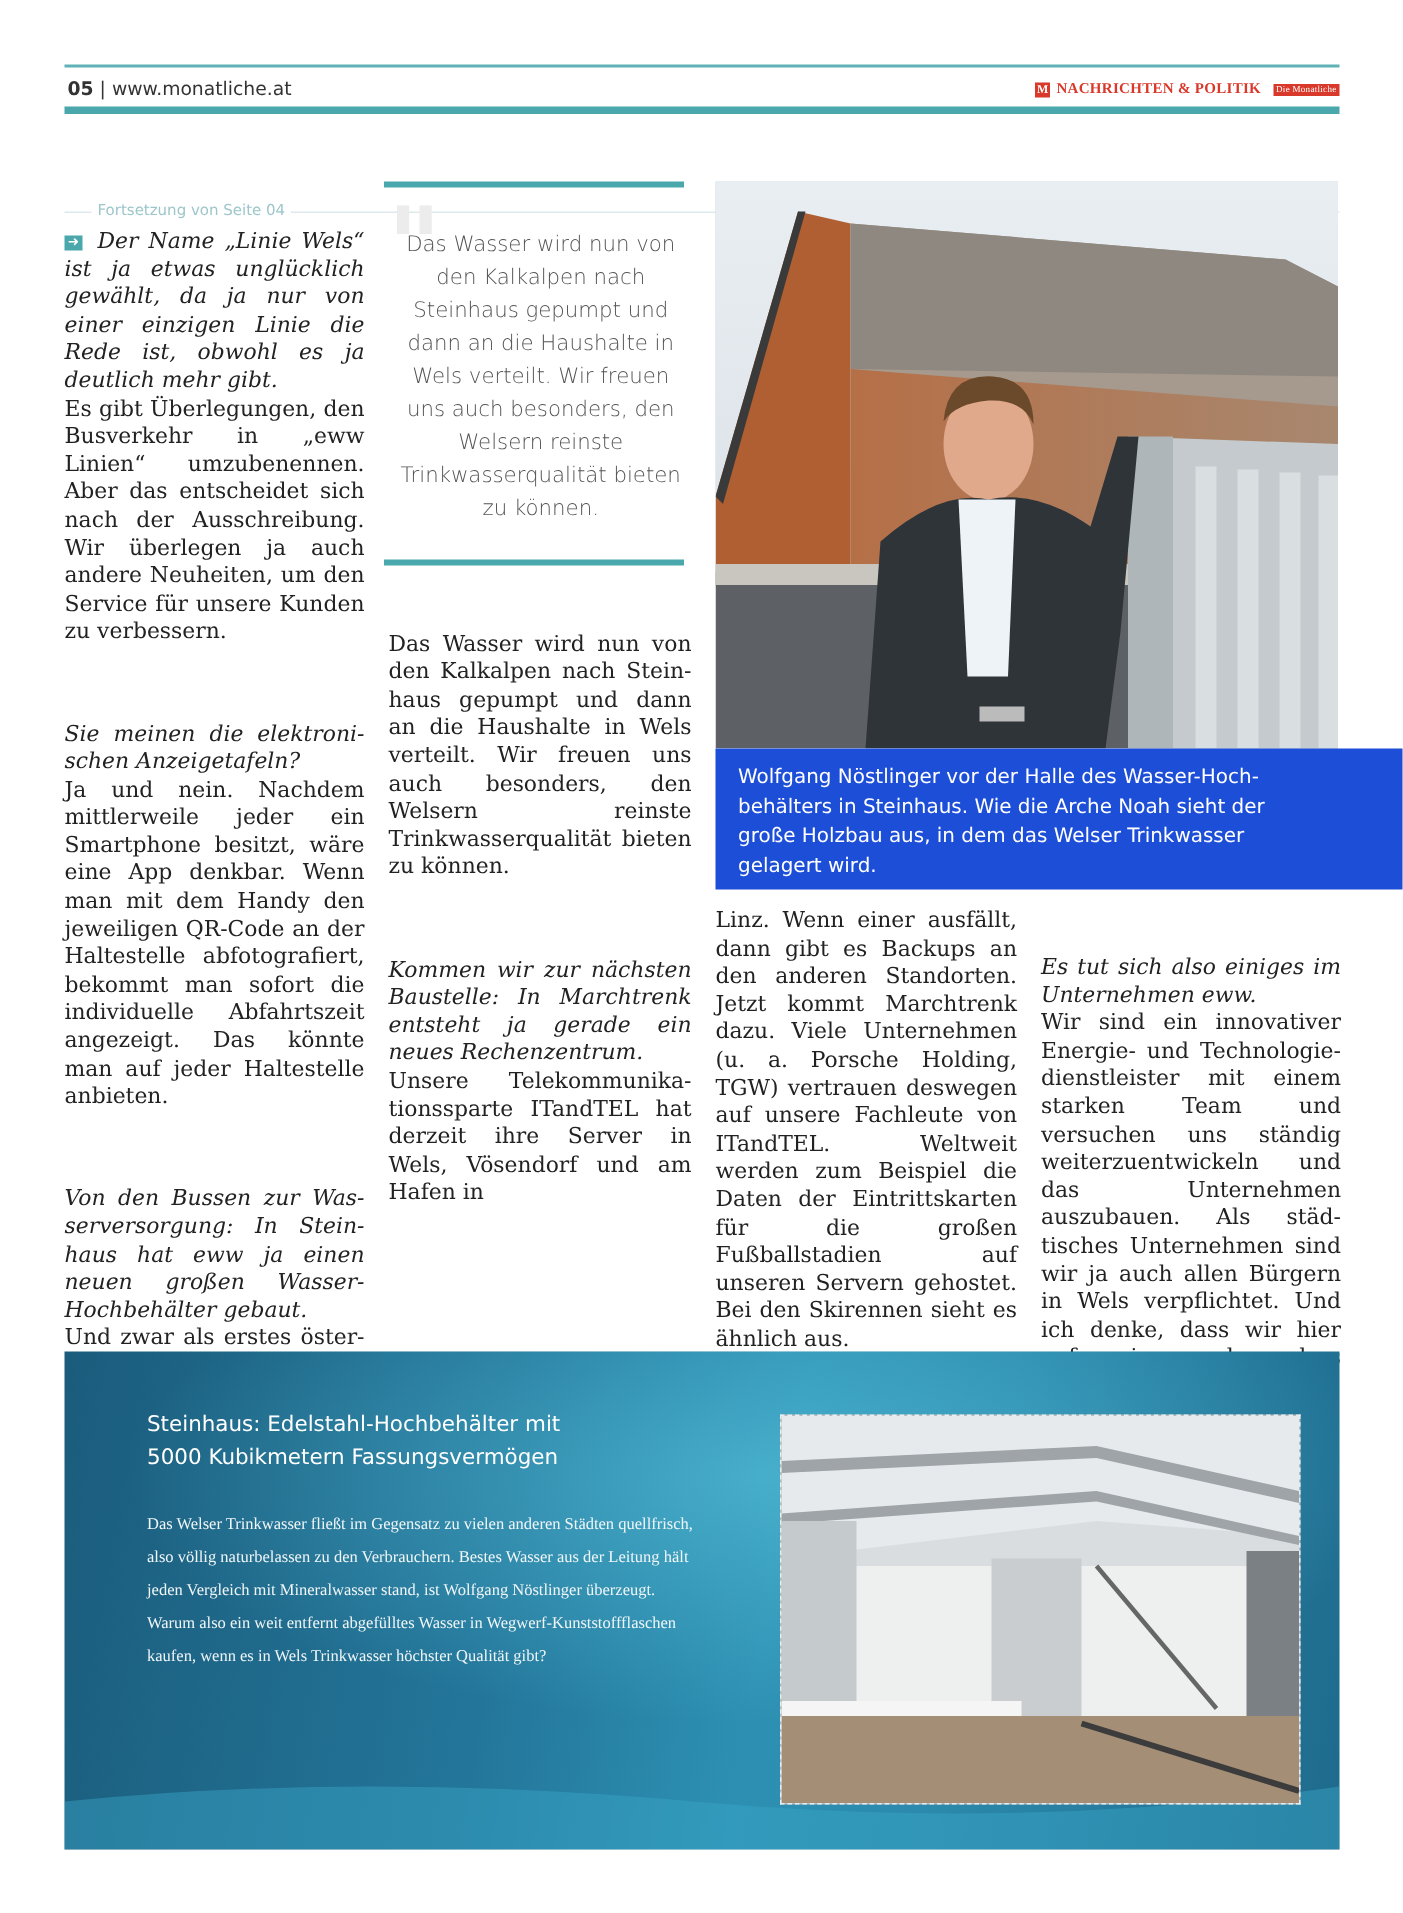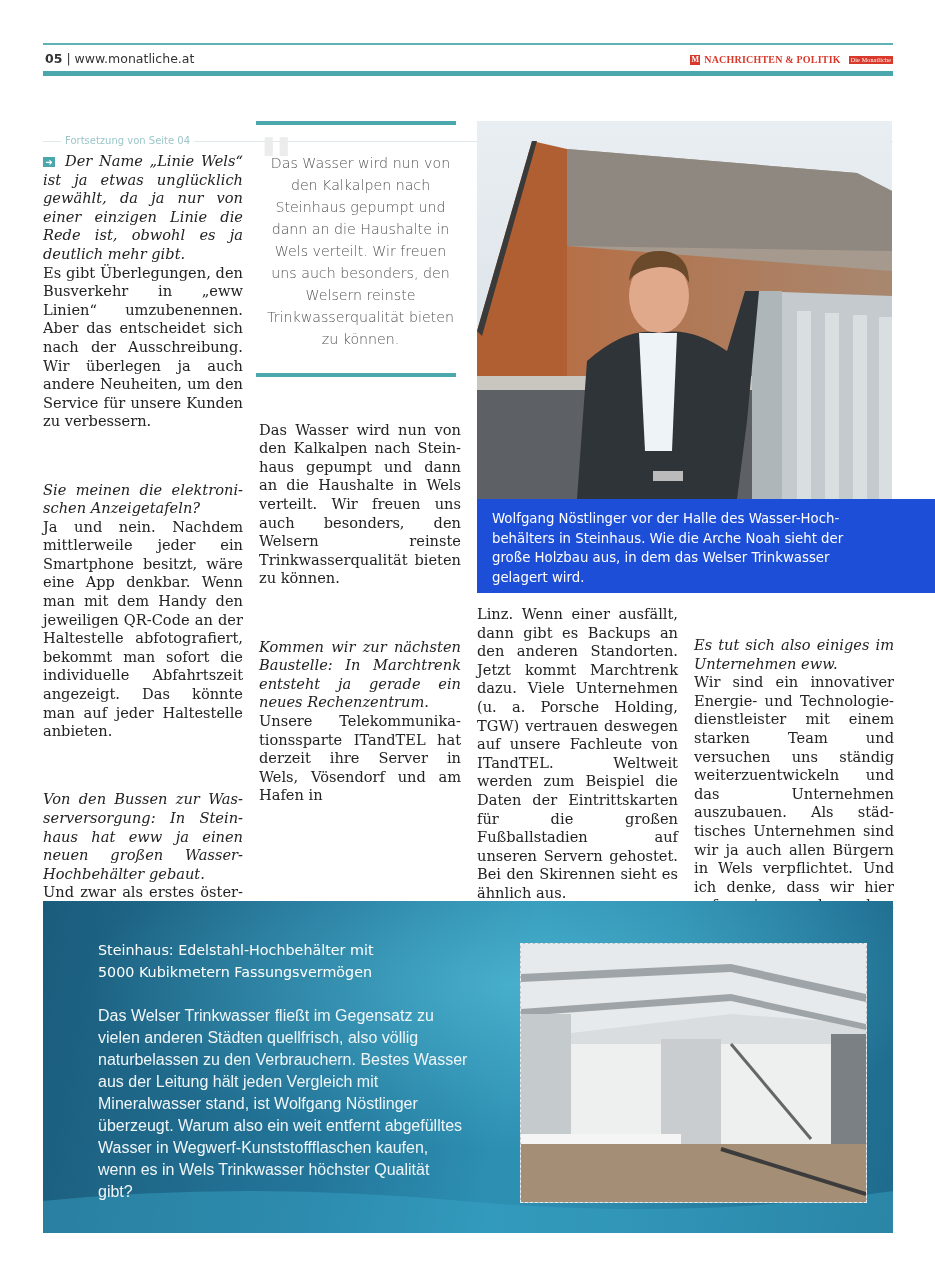--- a/index.html
+++ b/index.html
@@ -23,21 +23,21 @@
   .pull{left:256px;top:121px;width:200px;height:256px;}
   .pull .bar{position:absolute;left:0;width:200px;height:4px;background:#4aa8ac;}
   .pull .quotemark{position:absolute;left:2px;top:8px;font-family:"DejaVu Sans",sans-serif;font-size:70px;font-weight:bold;color:#ececec;line-height:70px;}
   .pull .txt{position:absolute;left:7px;top:31px;width:195px;font-family:"DejaVu Sans",sans-serif;font-size:14.2px;line-height:22px;color:#555;font-weight:300;text-align:center;}
   .photo1{left:477px;top:121px;width:415px;height:378px;overflow:hidden;background:#cfd9e0;}
   .caption1{left:477px;top:499px;width:459px;height:94px;background:#1d4ed8;}
   .caption1 .txt{position:absolute;left:15px;top:10px;width:390px;font-family:"DejaVu Sans",sans-serif;font-size:13.3px;line-height:19.5px;color:#fff;}
   .endsq{display:inline-block;width:9px;height:9px;background:#9dcbd3;margin-left:4px;}
   .box{left:43px;top:901px;width:850px;height:332px;background:linear-gradient(100deg,#1b5c7c 0%,#23769a 35%,#2d90b3 55%,#2b89ac 70%,#1e6a8c 100%);overflow:hidden;}
   .box .title{position:absolute;left:55px;top:38px;width:360px;font-family:"DejaVu Sans",sans-serif;font-size:14.3px;line-height:22px;color:#fff;}
-  .box .body{position:absolute;left:55px;top:104px;width:370px;font-family:Liberation Sans, sans-serif;font-size:16px;line-height:22px;color:#f0f6f8;}
+  .box .body{position:absolute;left:55px;top:104px;width:370px;font-family:Liberation Serif, serif;font-size:11px;line-height:22px;color:#f0f6f8;}
   .photo2{position:absolute;left:477px;top:42px;width:345px;height:258px;border:1px dashed #e6eef2;overflow:hidden;background:#b8bcbe;}
 </style>
 </head>
 <body>
 
 <div class="abs topline"></div>
 <div class="abs hdr-left">
   <b>05</b>
   <span>|</span>
   <span>www.monatliche.at</span>

